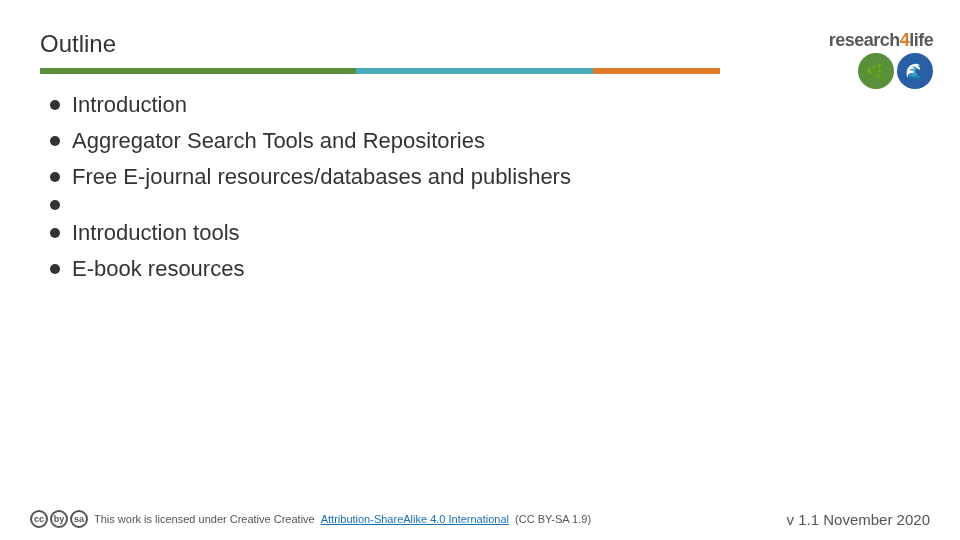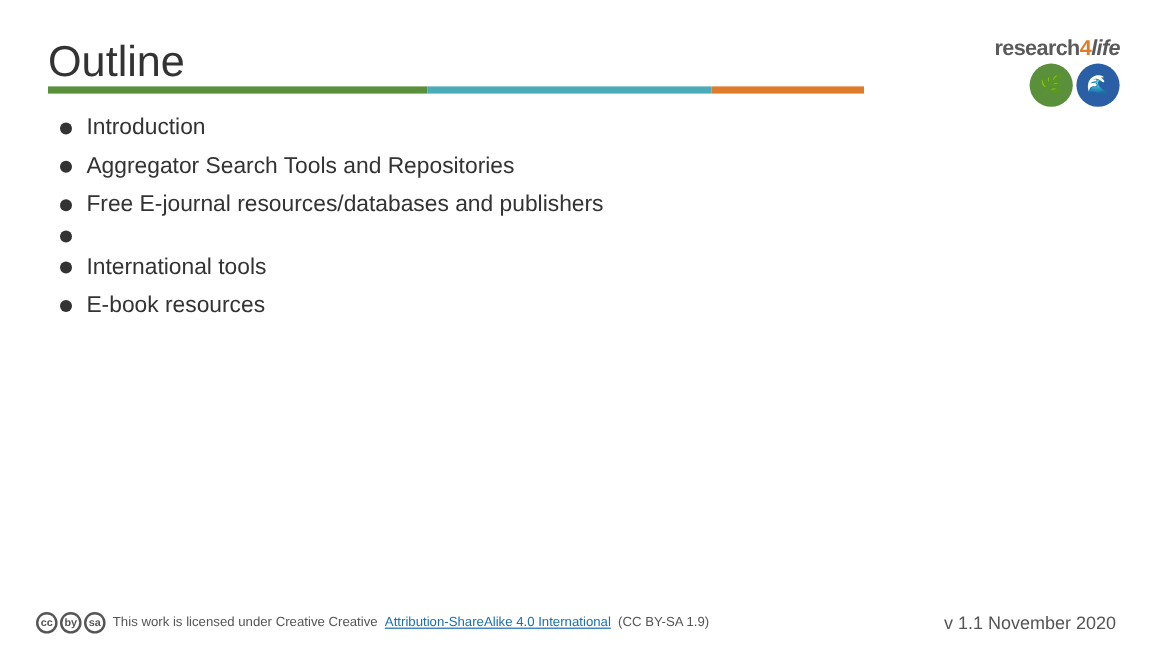--- a/index.html
+++ b/index.html
@@ -14,24 +14,24 @@
     }
 
     .slide {
       width: 960px;
       height: 540px;
       position: relative;
       padding: 30px 40px 20px 40px;
     }
 
     .title {
-      font-size: 36px;
+      font-size: 24px;
       font-weight: 300;
       color: #333333;
-      margin-bottom: 0;
+      margin-bottom: 10px;
     }
 
     
     .color-bar {
       width: 680px;
       height: 6px;
       display: flex;
       margin-bottom: 18px;
       margin-left: 0;
     }
@@ -73,21 +73,20 @@
       font-weight: 600;
       margin-left: 32px;
     }
     .logo-text span.r4l-4 {
       color: #e07b2a;
       font-weight: 900;
     }
     .logo-text span.r4l-life {
       color: #5a5a5a;
       font-weight: 600;
-      font-style: italic;
     }
 
     .logo-wrapper {
       display: flex;
       flex-direction: column;
       align-items: flex-end;
     }
 
     .logo-circles {
       display: flex;
@@ -118,21 +117,21 @@
       font-size: 16px;
     }
 
     
     .bullet-list {
       list-style: none;
       margin-left: 10px;
     }
 
     .bullet-list li {
-      font-size: 19px;
+      font-size: 22px;
       font-weight: 300;
       color: #333;
       margin-bottom: 10px;
       display: flex;
       align-items: center;
       gap: 12px;
     }
 
     .bullet-dot {
       width: 10px;
@@ -225,21 +224,21 @@
     </li>
     <li>
       <span class="bullet-dot"></span>
       <span>Free E-journal resources/databases and publishers</span>
     </li>
     <li>
       <span class="bullet-dot"></span>
     </li>
     <li>
       <span class="bullet-dot"></span>
-      <span>International tools</span>
+      <span>Introduction tools</span>
     </li>
     <li>
       <span class="bullet-dot"></span>
       <span>E-book resources</span>
     </li>
   </ul>
 
   <div class="footer">
     <div class="footer-left">
       <div class="footer-icons">

